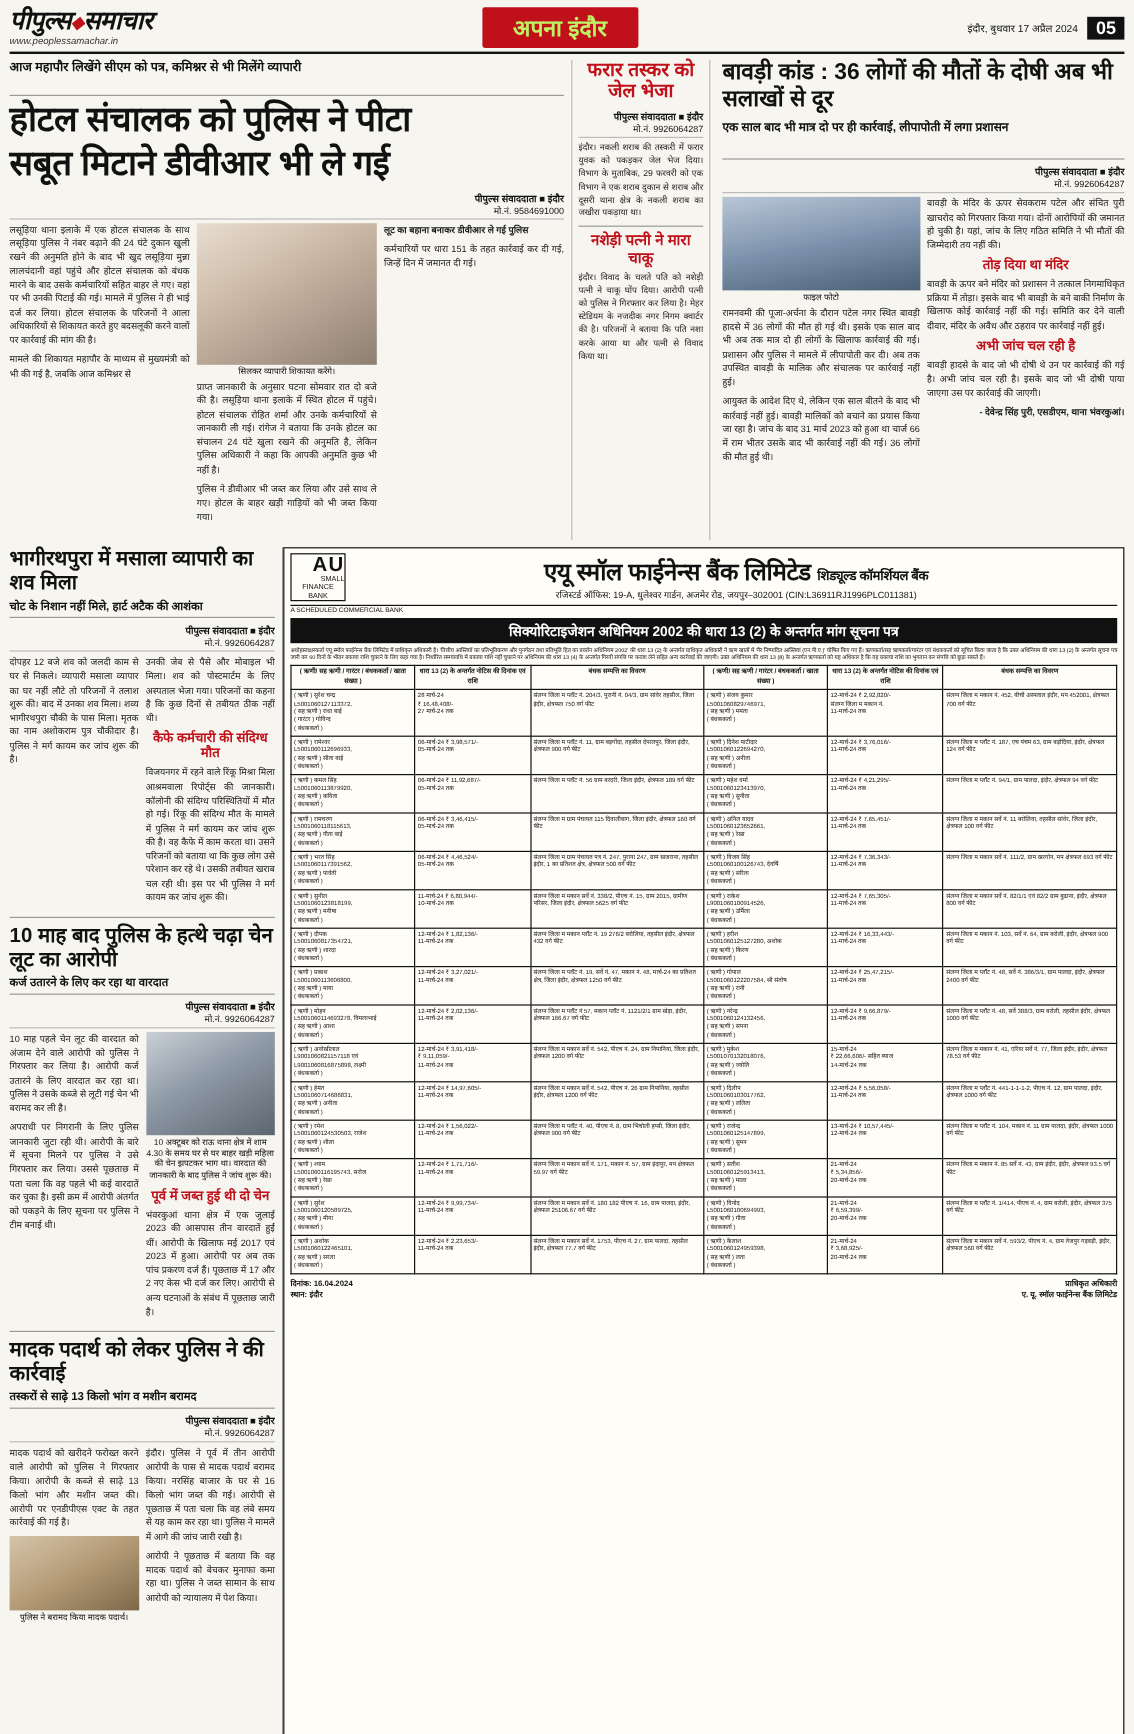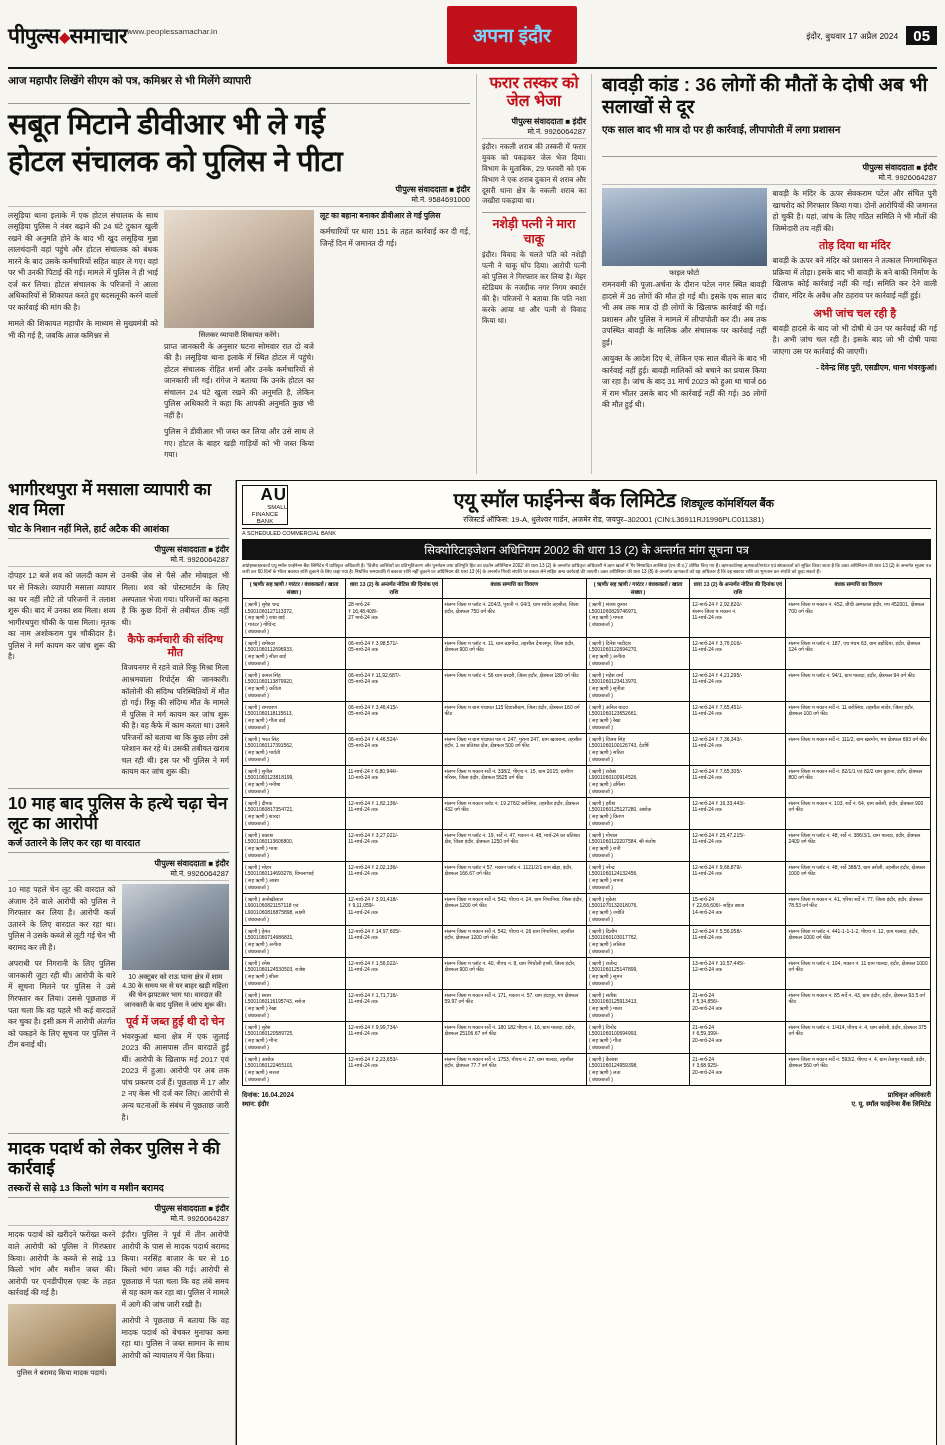--- a/index.html
+++ b/index.html
@@ -21,35 +21,35 @@
   }
 
   
   .masthead {
     display: flex;
     align-items: center;
     justify-content: space-between;
     border-bottom: 2px solid #111;
     padding-bottom: 3px;
   }
-  .mast-left { display: flex; flex-direction: row; }
+  .mast-left { display: flex; flex-direction: column; font-style: italic; }
   .mast-logo {
     font-size: 21px;
     font-weight: bold;
     letter-spacing: -0.5px;
     line-height: 1;
   }
   .mast-logo .dia { color: #c0111b; font-size: 14px; vertical-align: middle; }
   .mast-url { font-size: 8px; color: #333; margin-top: 2px; }
   .mast-center {
     background: #c0111b;
-    color: #7dd3fc;
+    color: #bef264;
     font-size: 19px;
     font-weight: bold;
-    padding: 16px 26px;
+    padding: 4px 26px;
     border-radius: 2px;
   }
   .mast-right { display: flex; align-items: center; gap: 8px; }
   .mast-date { font-size: 8.5px; }
   .mast-pageno {
     background: #111;
     color: #fff;
     font-size: 15px;
     font-weight: bold;
     padding: 1px 7px;
@@ -204,21 +204,21 @@
     flex-shrink: 0;
   }
   .ad-logo .au { font-size: 17px; font-weight: bold; letter-spacing: 1px; }
   .ad-title-wrap { flex: 1; text-align: center; }
   .ad-title { font-size: 20px; font-weight: bold; letter-spacing: -0.3px; }
   .ad-title .small { font-size: 11px; }
   .ad-reg { font-size: 7.5px; margin-top: 1px; }
   .ad-banner {
     background: #111; color: #fff;
     text-align: center;
-    font-size: 11.5px; font-weight: normal;
+    font-size: 11.5px; font-weight: bold;
     padding: 3px 0; margin-top: 3px;
   }
   .ad-legal {
     font-size: 4.6px;
     line-height: 1.35;
     text-align: justify;
     margin: 3px 0;
     column-count: 1;
   }
   table.notice {
@@ -266,22 +266,22 @@
     <div class="mast-right">
       <div class="mast-date">इंदौर, बुधवार 17 अप्रैल 2024</div>
       <div class="mast-pageno">05</div>
     </div>
   </div>
 
   <div class="top-grid">
 
     <div class="col-left">
       <div class="kicker">आज महापौर लिखेंगे सीएम को पत्र, कमिश्नर से भी मिलेंगे व्यापारी</div>
+      <div class="headline-xl">होटल संचालक को  पुलिस ने पीटा</div>
       <div class="headline-xl">सबूत मिटाने डीवीआर भी ले गई</div>
-      <div class="headline-xl">होटल संचालक को  पुलिस ने पीटा</div>
       <div class="byline">
         <span>पीपुल्स संवाददाता</span>
         <span> ■ </span>
         <span class="loc">इंदौर</span>
         <span class="mob">मो.नं. 9584691000</span>
       </div>
       <div class="body-cols-3">
         <div class="bcol">
           <p class="txt">लसूड़िया थाना इलाके में एक होटल संचालक के साथ लसूड़िया पुलिस ने नंबर बढ़ाने की 24 घंटे दुकान खुली रखने की अनुमति होने के बाद भी खुद लसूड़िया मुन्ना लालचंदानी वहां पहुंचे और होटल संचालक को बंधक मारने के बाद उसके कर्मचारियों सहित बाहर ले गए। वहां पर भी उनकी पिटाई की गई। मामले में पुलिस ने ही भाई दर्ज कर लिया। होटल संचालक के परिजनों ने आला अधिकारियों से शिकायत करते हुए बदसलूकी करने वालों पर कार्रवाई की मांग की है।</p>
           <p class="txt">मामले की शिकायत महापौर के माध्यम से मुख्यमंत्री को भी की गई है, जबकि आज कमिश्नर से</p>

